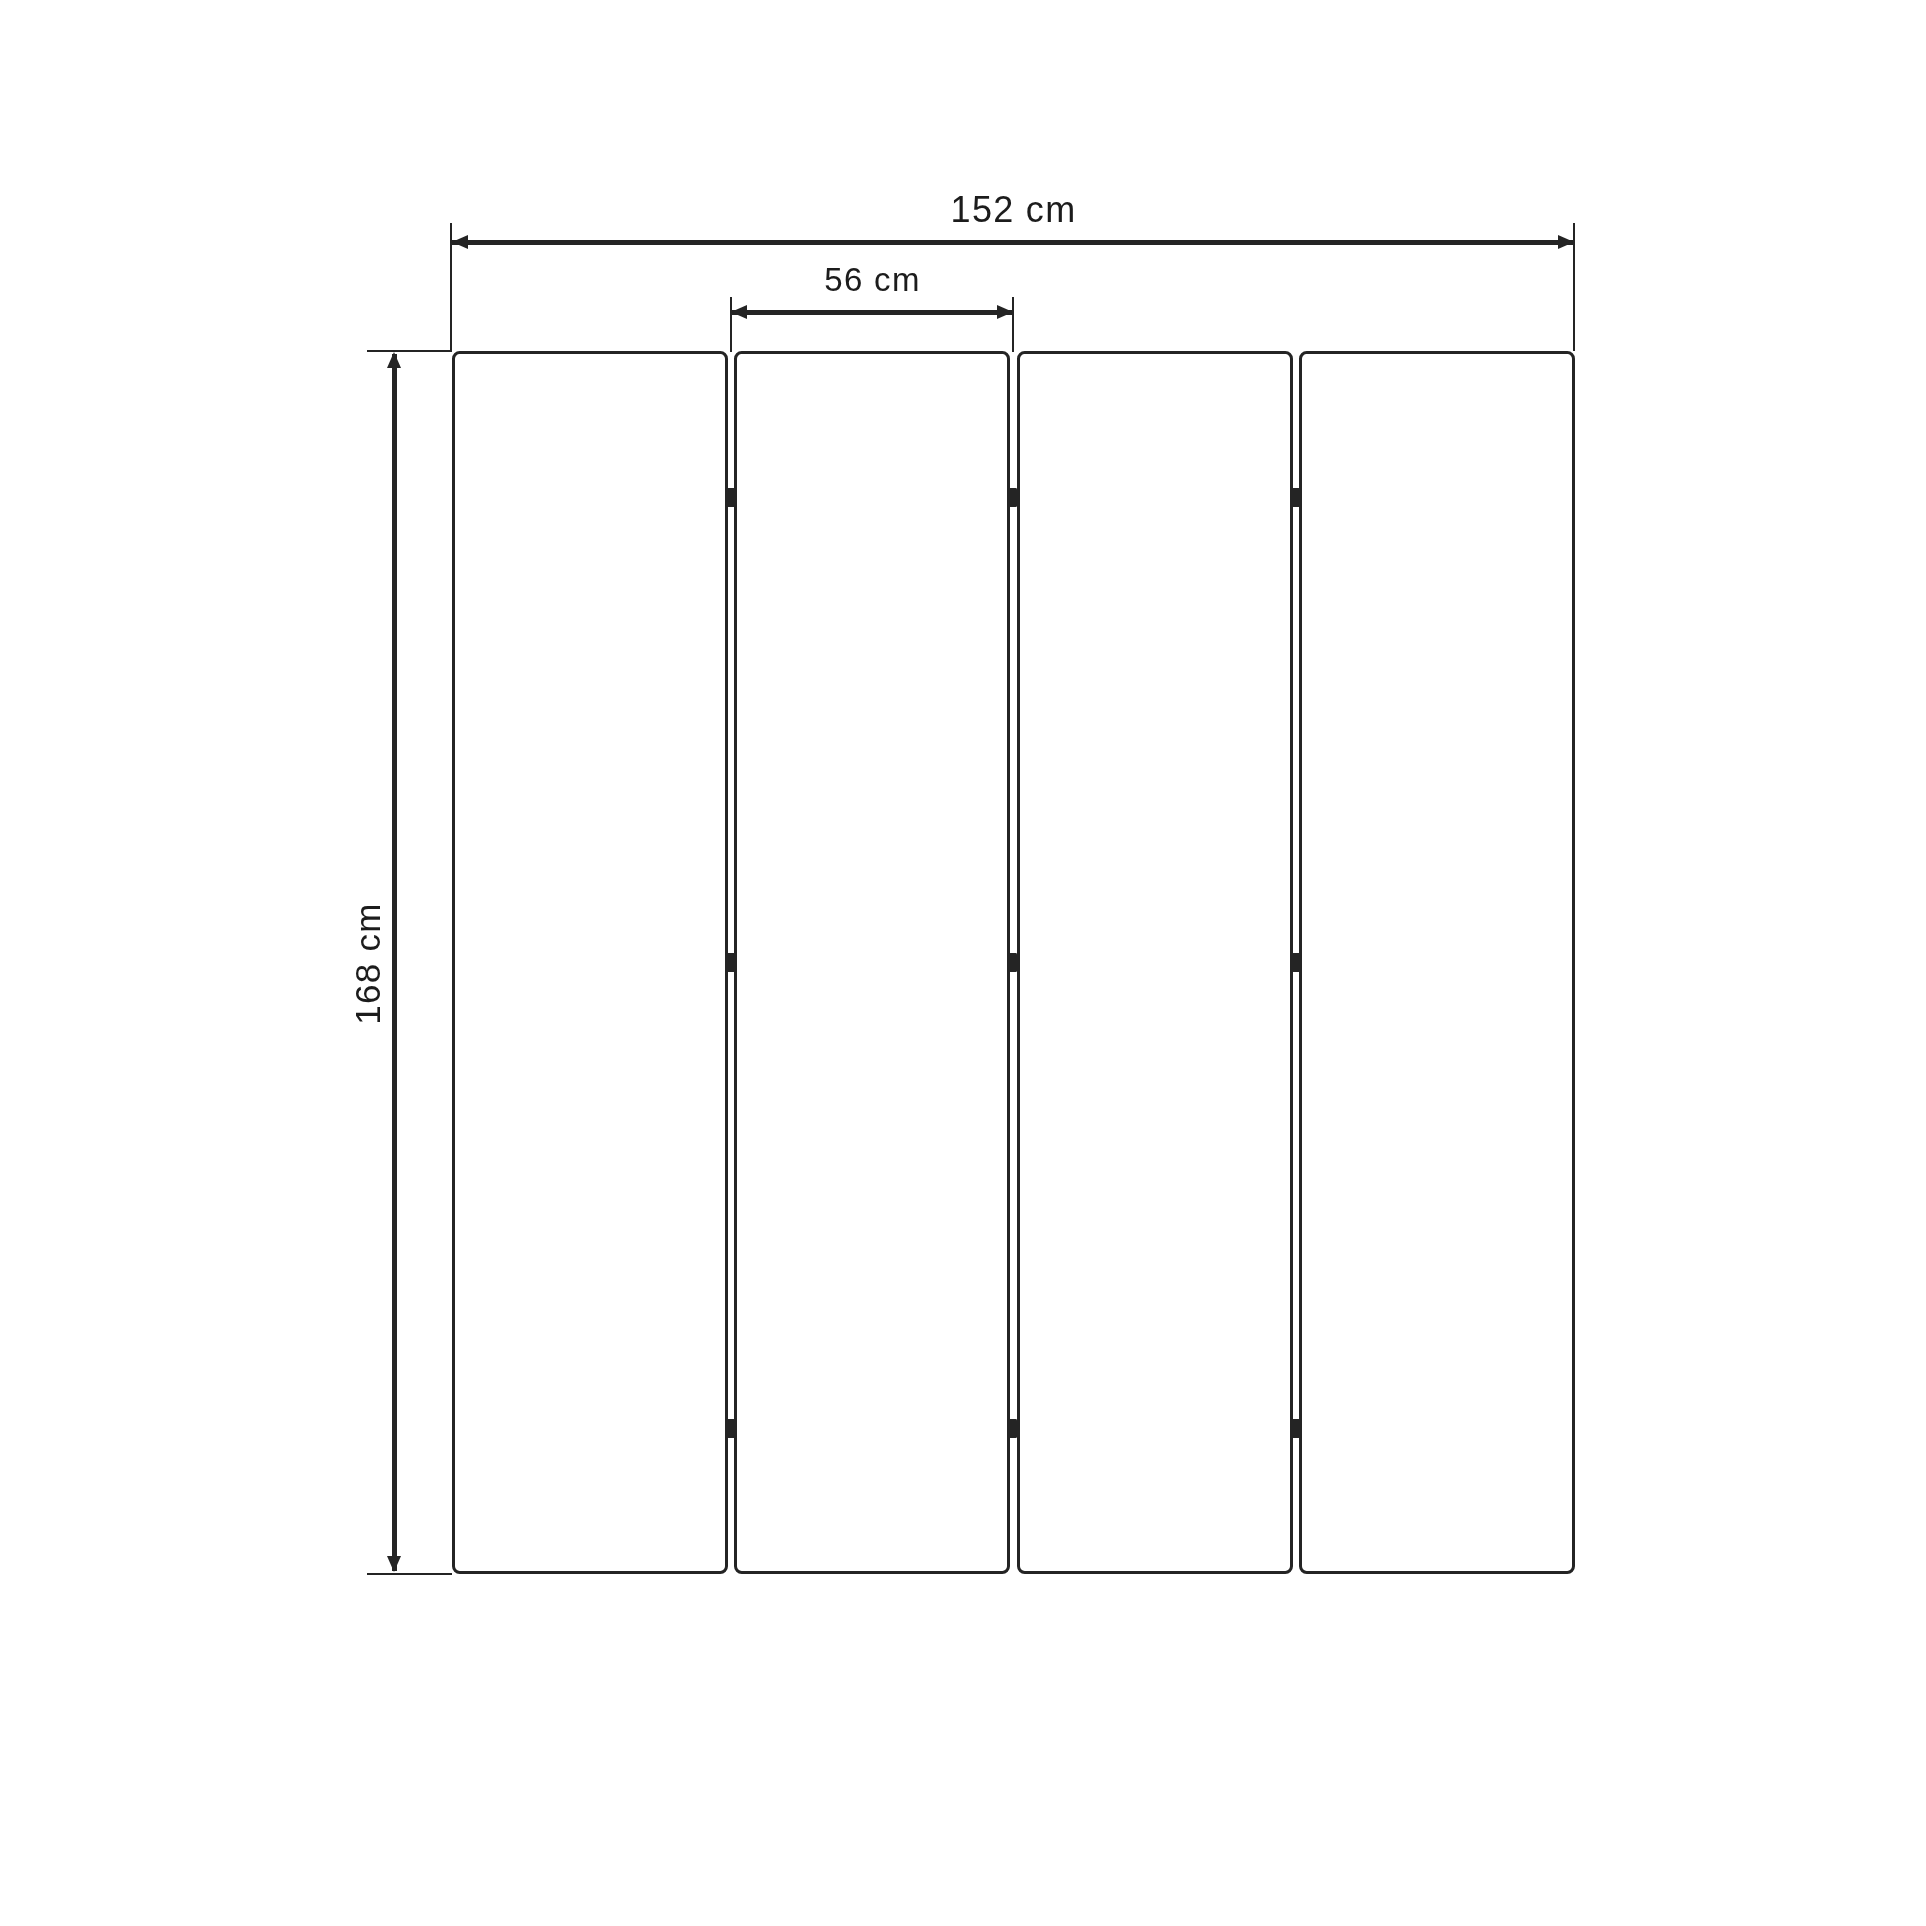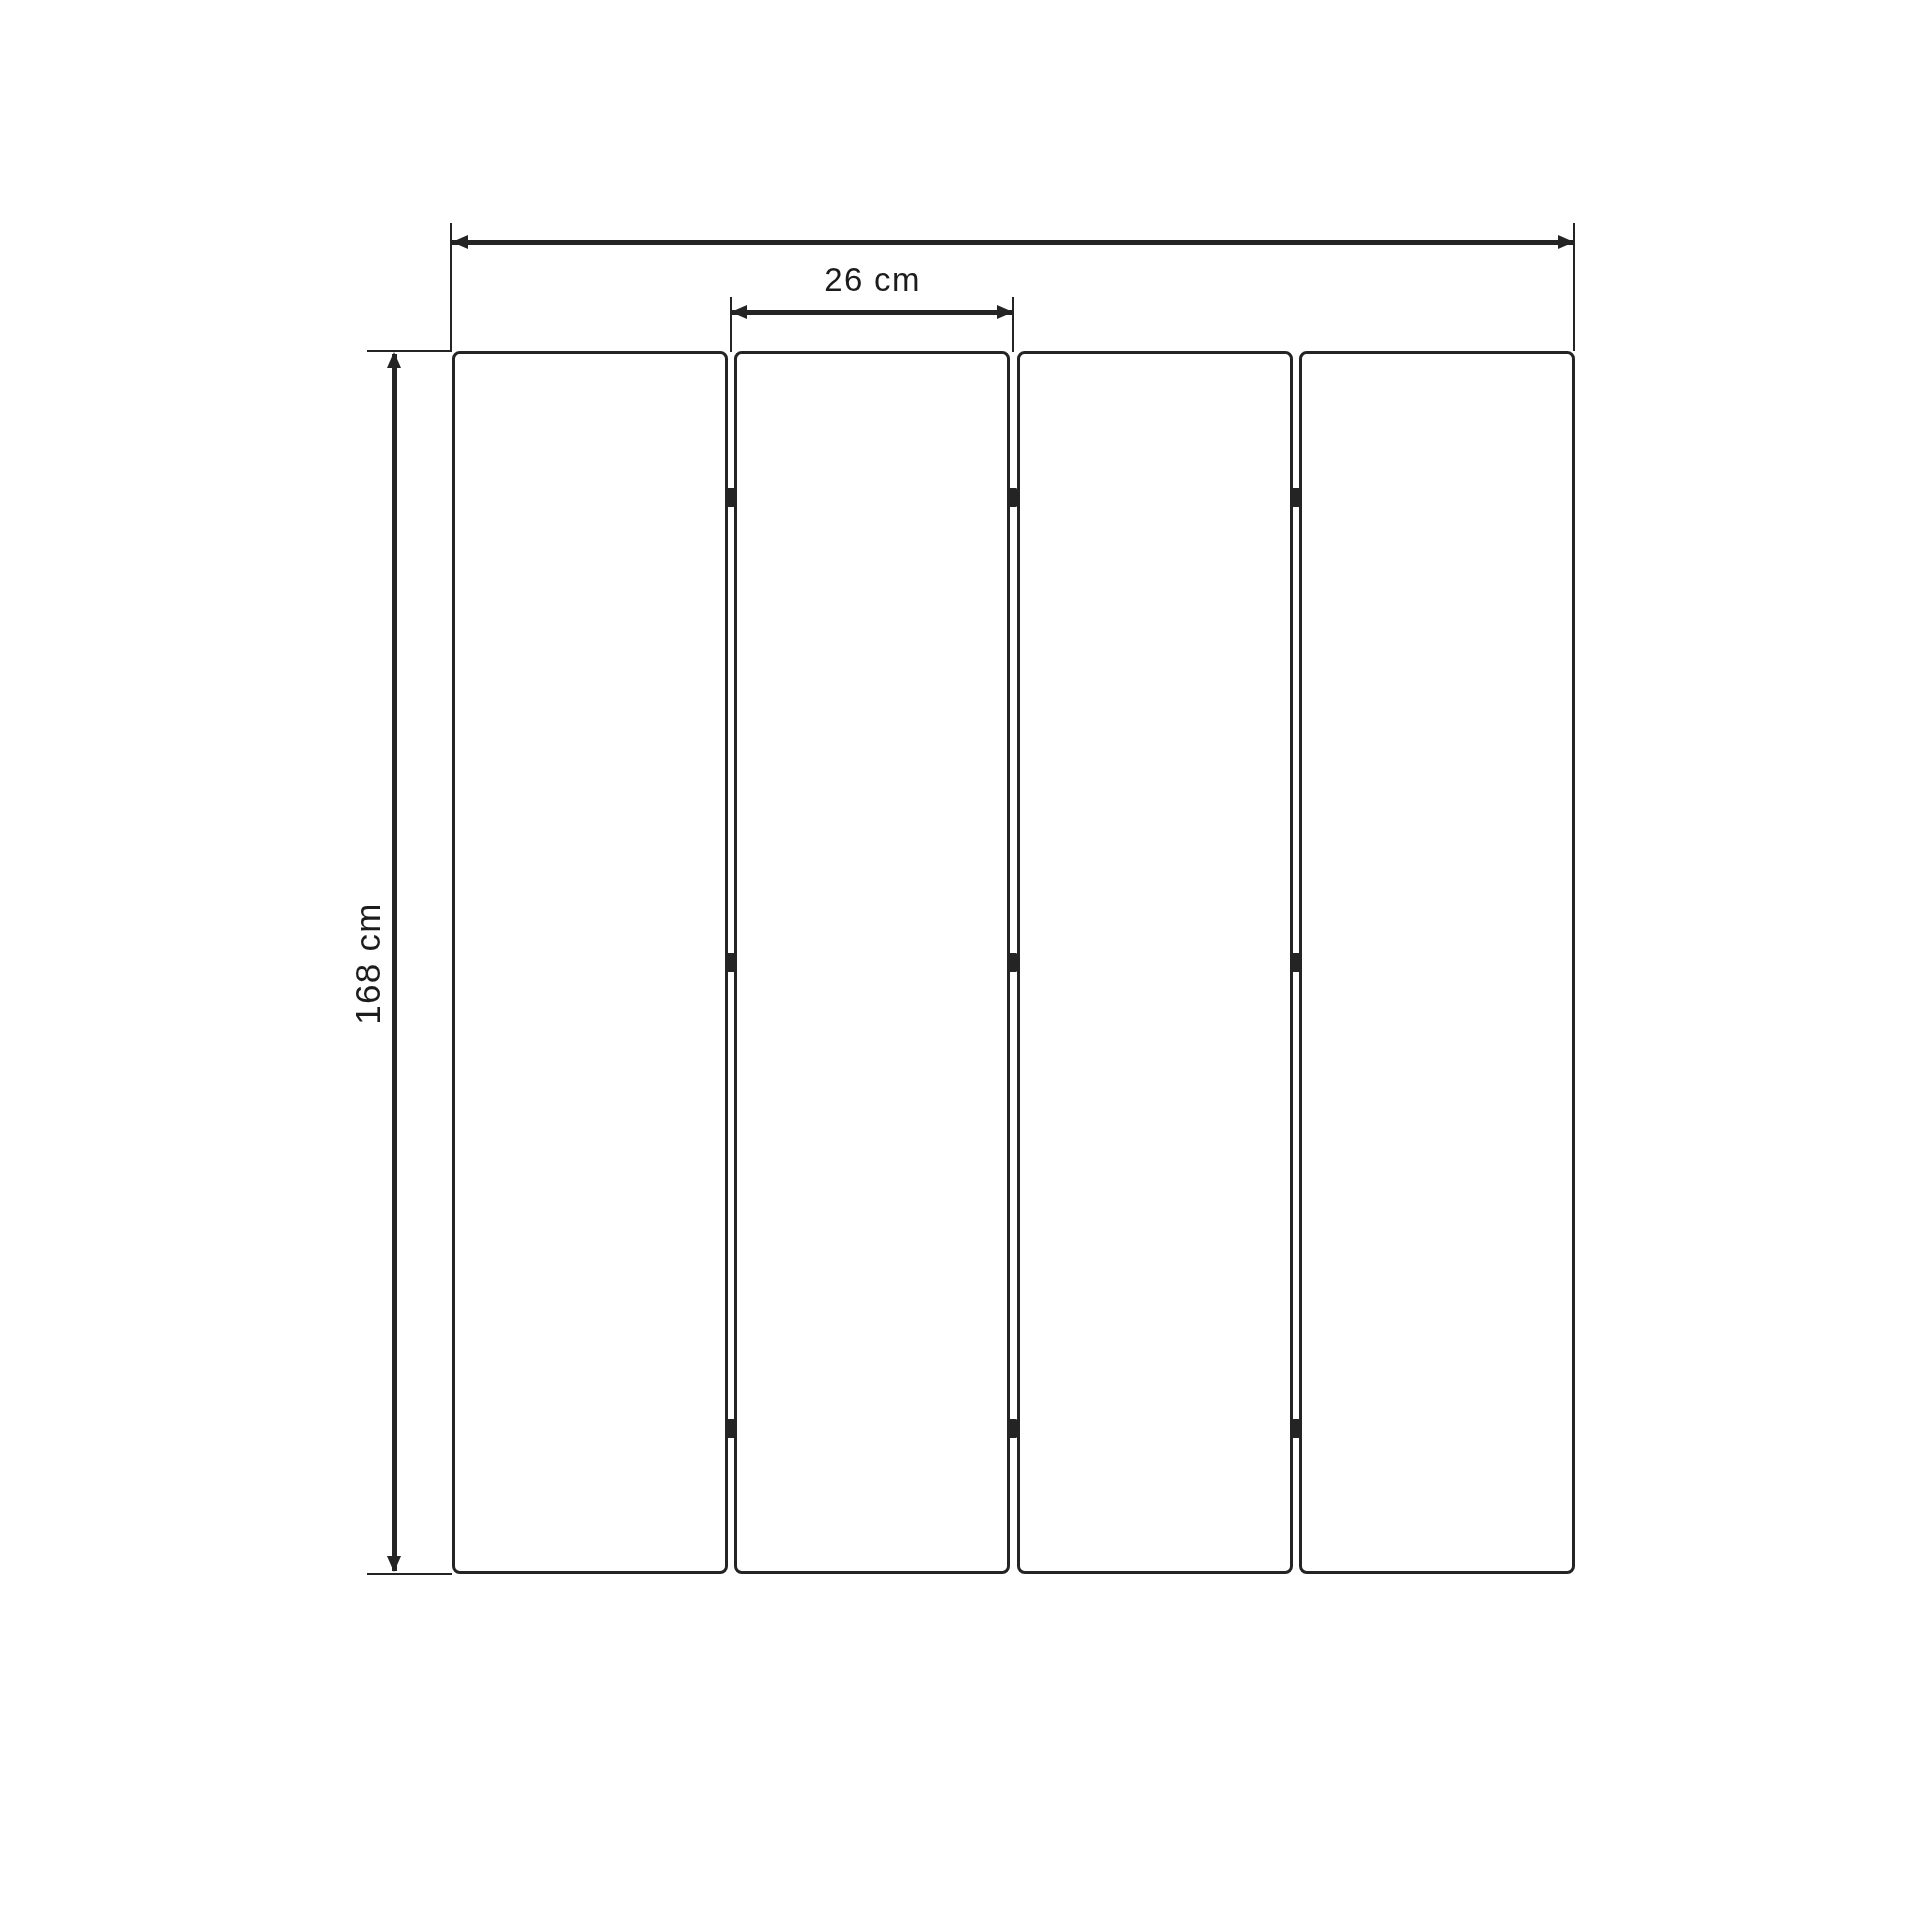--- a/index.html
+++ b/index.html
@@ -58,27 +58,28 @@
     width:8.3px;height:19px;
     background:var(--stroke);
     border-radius:1.3px;
   }
 </style>
 </head>
 <body>
 
 <div class="canvas">
 
+  <div class="dim-label label-total">152 cm</div>
   <div class="dimline-h" style="left:452px;top:240px;width:1123px;"></div>
   <div class="arrow arrow-left" style="left:452px;top:235px;"></div>
   <div class="arrow arrow-right" style="left:1558px;top:235px;"></div>
   <div class="ext-v" style="left:450px;top:223px;height:128px;"></div>
   <div class="ext-v" style="left:1573px;top:223px;height:128px;"></div>
 
-  <div class="dim-label label-panel">26 cm</div>
+  <div class="dim-label label-panel">56 cm</div>
   <div class="dimline-h" style="left:731px;top:310px;width:283px;"></div>
   <div class="arrow arrow-left" style="left:731px;top:305px;"></div>
   <div class="arrow arrow-right" style="left:997px;top:305px;"></div>
   <div class="ext-v" style="left:730px;top:297px;height:55px;"></div>
   <div class="ext-v" style="left:1012px;top:297px;height:55px;"></div>
 
   <div class="dim-label label-height">168 cm</div>
   <div class="dimline-v" style="left:392px;top:354px;height:1217px;"></div>
   <div class="arrow arrow-up" style="left:387px;top:352px;"></div>
   <div class="arrow arrow-down" style="left:387px;top:1556px;"></div>

